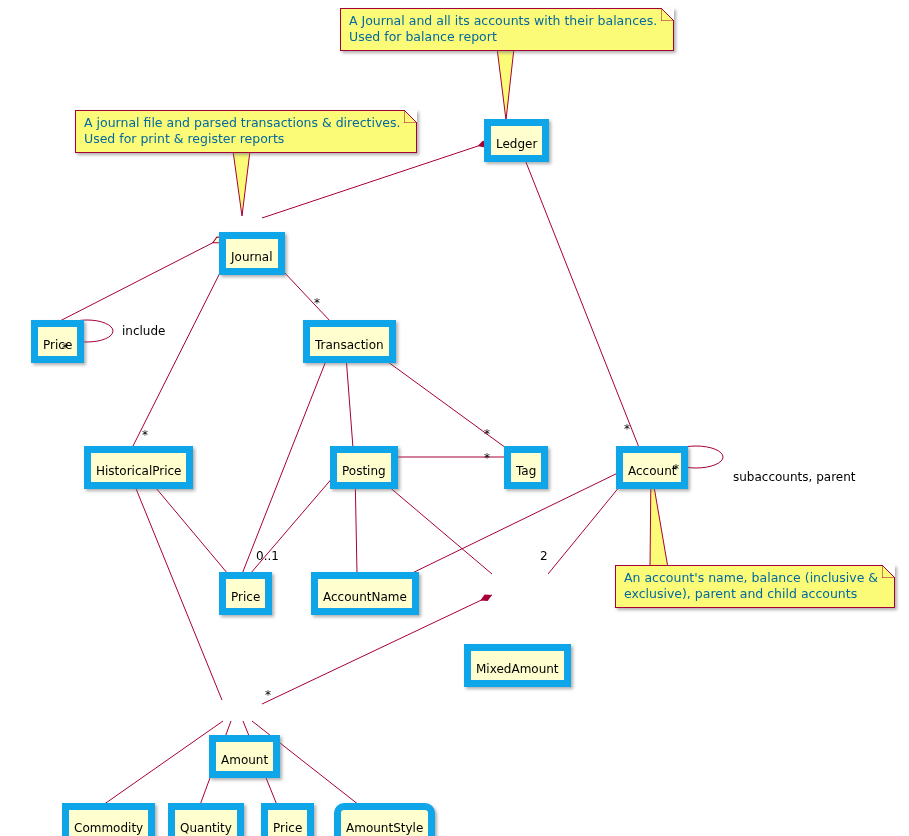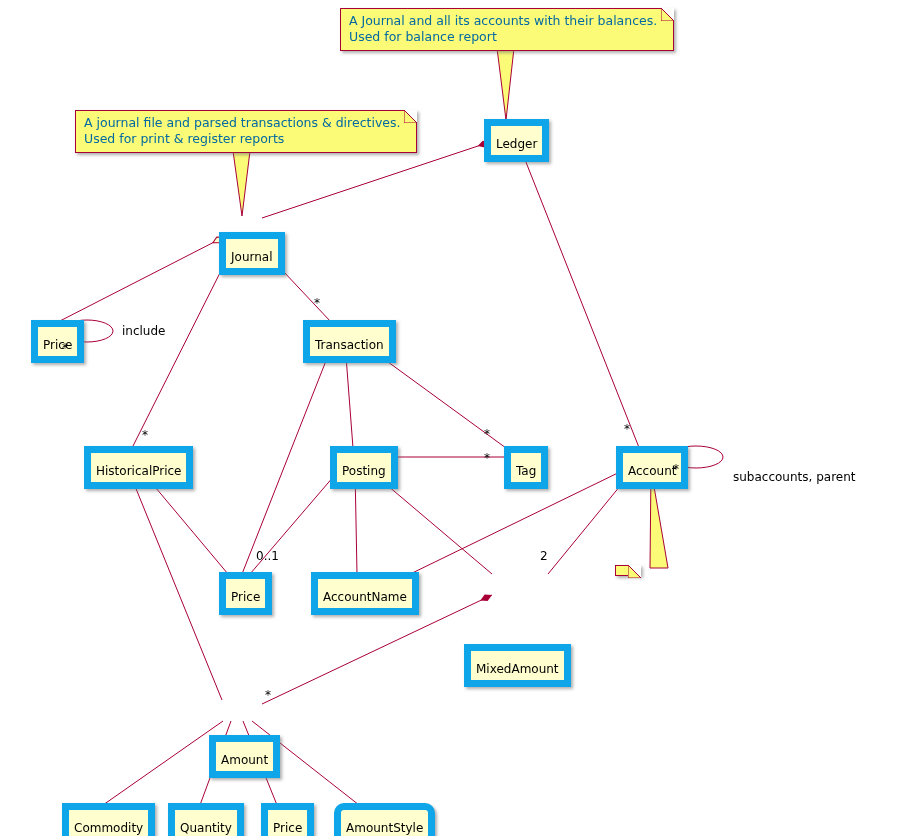--- a/index.html
+++ b/index.html
@@ -94,20 +94,22 @@
   </div>
   <div class="note" style="left:75px; top:110px;">
     <span class="note-text">A journal file and parsed transactions &amp; directives.
 Used for print &amp; register reports</span>
     <svg class="fold" width="13" height="13">
       <polygon points="0,0 13,0 13,13" fill="#ffffff"></polygon>
       <path d="M0,0 L13,13 L0,13 Z" fill="#FBFB77" stroke="#A80036" stroke-width="1"></path>
     </svg>
   </div>
   <div class="note" style="left:615px; top:565px;">
+    <span class="note-text">An account's name, balance (inclusive &amp;
+exclusive), parent and child accounts</span>
     <svg class="fold" width="13" height="13">
       <polygon points="0,0 13,0 13,13" fill="#ffffff"></polygon>
       <path d="M0,0 L13,13 L0,13 Z" fill="#FBFB77" stroke="#A80036" stroke-width="1"></path>
     </svg>
   </div>
 
   <div class="uml-class" style="left:484px; top:119px;">Ledger</div>
   <div class="uml-class" style="left:219px; top:214px;margin-top:18px;">Journal</div>
   <div class="uml-class" style="left:31px; top:320px;">Price</div>
   <div class="uml-class" style="left:303px; top:320px;">Transaction</div>

